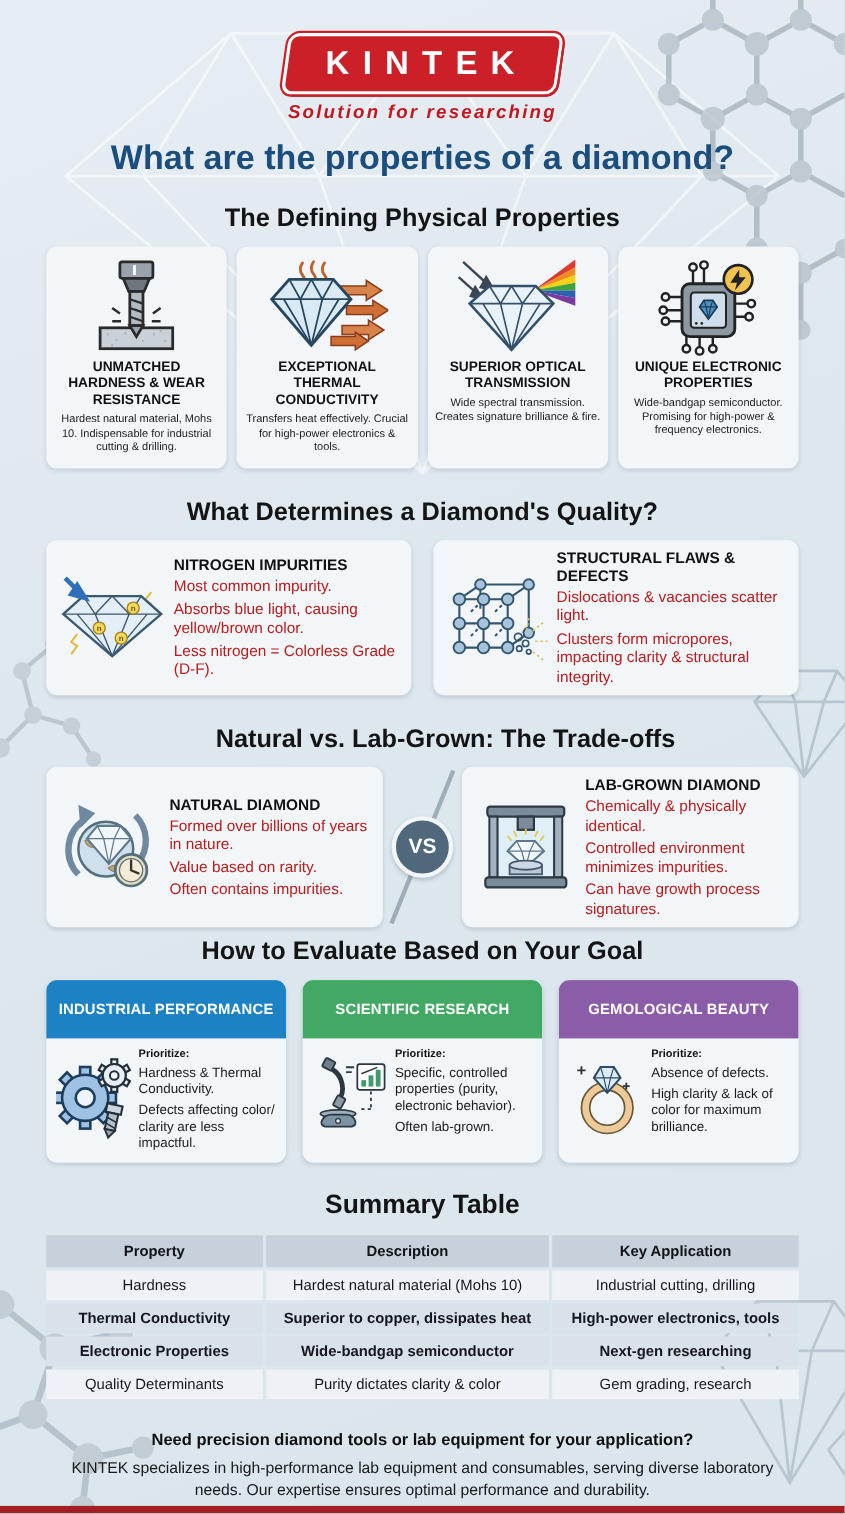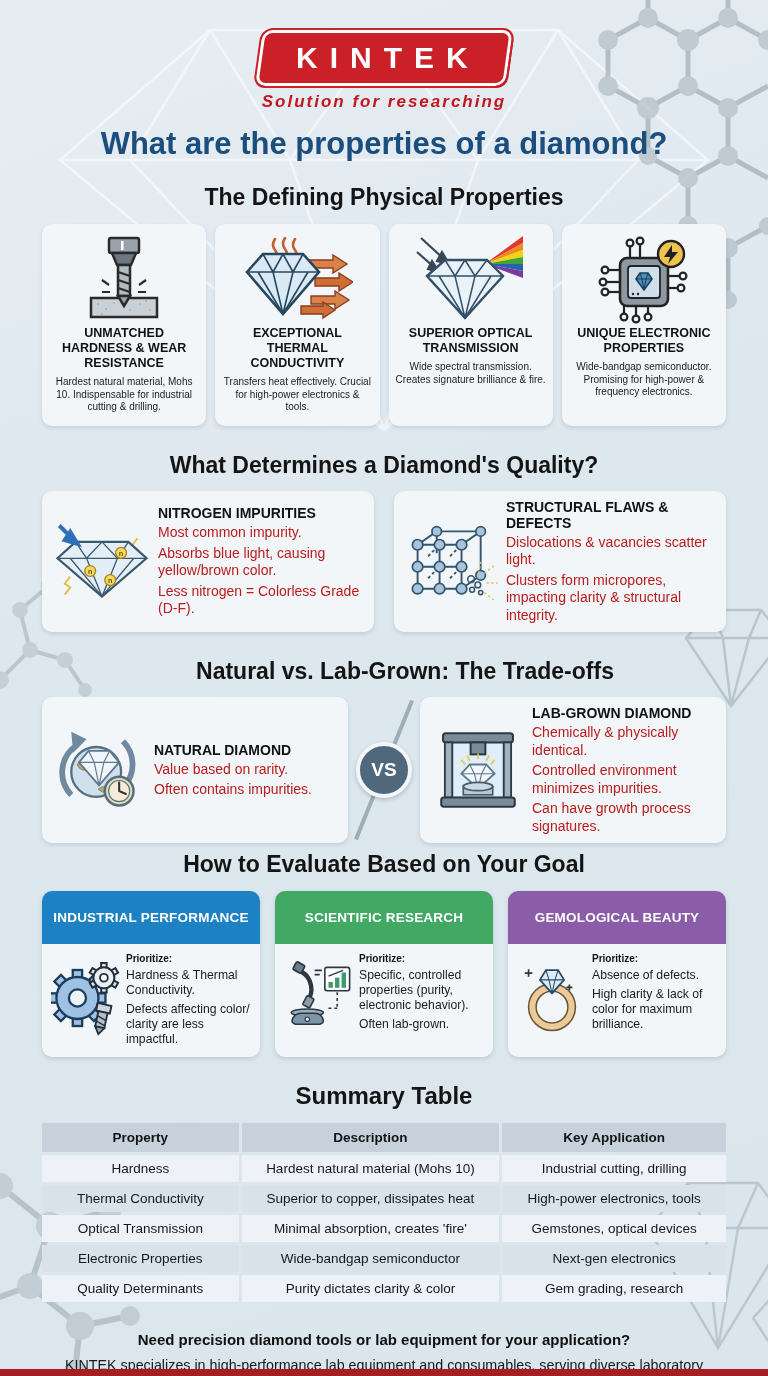--- a/index.html
+++ b/index.html
@@ -72,21 +72,21 @@
   .goal-body .icon-box { flex:0 0 72px; display:flex; align-items:flex-start; justify-content:center; padding-top:6px; }
   .goal-body .txt { flex:1; padding-left:4px; }
   .goal-body .txt .pri { font-size:10px; font-weight:bold; color:#111; }
   .goal-body .txt p { font-size:12.2px; color:#1b1b1b; line-height:1.22; margin-top:4px; }
 
   
   .summary-table { width:690px; margin:10px auto 0; border-collapse:separate; border-spacing:3px 3px; }
   .summary-table th { background:#c7d1db; font-size:13.5px; font-weight:bold; color:#101417; padding:7px 4px; }
   .summary-table td { font-size:13.5px; color:#14181c; text-align:center; padding:6px 4px; }
   .summary-table tr.odd td { background:#eef2f6; }
-  .summary-table tr.even td { background:#d9e1e9; }
+  .summary-table tr.even td { background:#d9e1e9;font-weight:bold; }
 
   
   .foot-heading { margin-top:26px; text-align:center; font-size:15px; font-weight:bold; color:#101010; }
   .foot-body { width:640px; margin:8px auto 0; text-align:center; font-size:14.3px; color:#17191b; line-height:1.35; }
   .red-bar { position:absolute; left:0; bottom:0; width:768px; height:7px; background:#a41e24; z-index:5; }
 </style>
 </head>
 <body>
 
 <div class="page">
@@ -390,20 +390,21 @@
                 <polygon points="28,40 38,28 60,28 70,40 49,64" fill="#f0f6fb" stroke="#5e788c" stroke-width="2"></polygon>
                 <path d="M28 40 h42 M38 28 l6 12 M60 28 l-6 12 M44 40 l5 24 M54 40 l-5 24" fill="none" stroke="#5e788c" stroke-width="1.2"></path>
               </g>
               <circle cx="70" cy="70" r="15" fill="#e9dcba" stroke="#54707f" stroke-width="2.6"></circle>
               <circle cx="70" cy="70" r="11" fill="#f4ecd6" stroke="#54707f" stroke-width="1.2"></circle>
               <path d="M70 70 V61 M70 70 L77 73" stroke="#333" stroke-width="2.2" fill="none" stroke-linecap="round"></path>
             </svg>
           </div>
           <div class="txt">
             <h3>NATURAL DIAMOND</h3>
+            <p>Formed over billions of years in nature.</p>
             <p>Value based on rarity.</p>
             <p>Often contains impurities.</p>
           </div>
         </div>
 
         <div class="card h-card">
           <div class="icon-box">
             <svg width="92" height="92" viewBox="0 0 100 96">
               <rect x="22" y="16" width="56" height="62" fill="#e0eef7" stroke="#8fa4b2" stroke-width="2"></rect>
               <rect x="12" y="8" width="76" height="10" rx="3" fill="#7c8b99" stroke="#2c3a45" stroke-width="2.2"></rect>
@@ -558,29 +559,24 @@
         <tr class="odd">
           <td>Hardness</td>
           <td>Hardest natural material (Mohs 10)</td>
           <td>Industrial cutting, drilling</td>
         </tr>
         <tr class="even">
           <td>Thermal Conductivity</td>
           <td>Superior to copper, dissipates heat</td>
           <td>High-power electronics, tools</td>
         </tr>
-        <tr class="odd">
-          <td>Optical Transmission</td>
-          <td>Minimal absorption, creates 'fire'</td>
-          <td>Gemstones, optical devices</td>
-        </tr>
         <tr class="even">
           <td>Electronic Properties</td>
           <td>Wide-bandgap semiconductor</td>
-          <td>Next-gen electronics</td>
+          <td>Next-gen researching</td>
         </tr>
         <tr class="odd">
           <td>Quality Determinants</td>
           <td>Purity dictates clarity &amp; color</td>
           <td>Gem grading, research</td>
         </tr>
       </tbody>
     </table>
 
     <div class="foot-heading">Need precision diamond tools or lab equipment for your application?</div>

